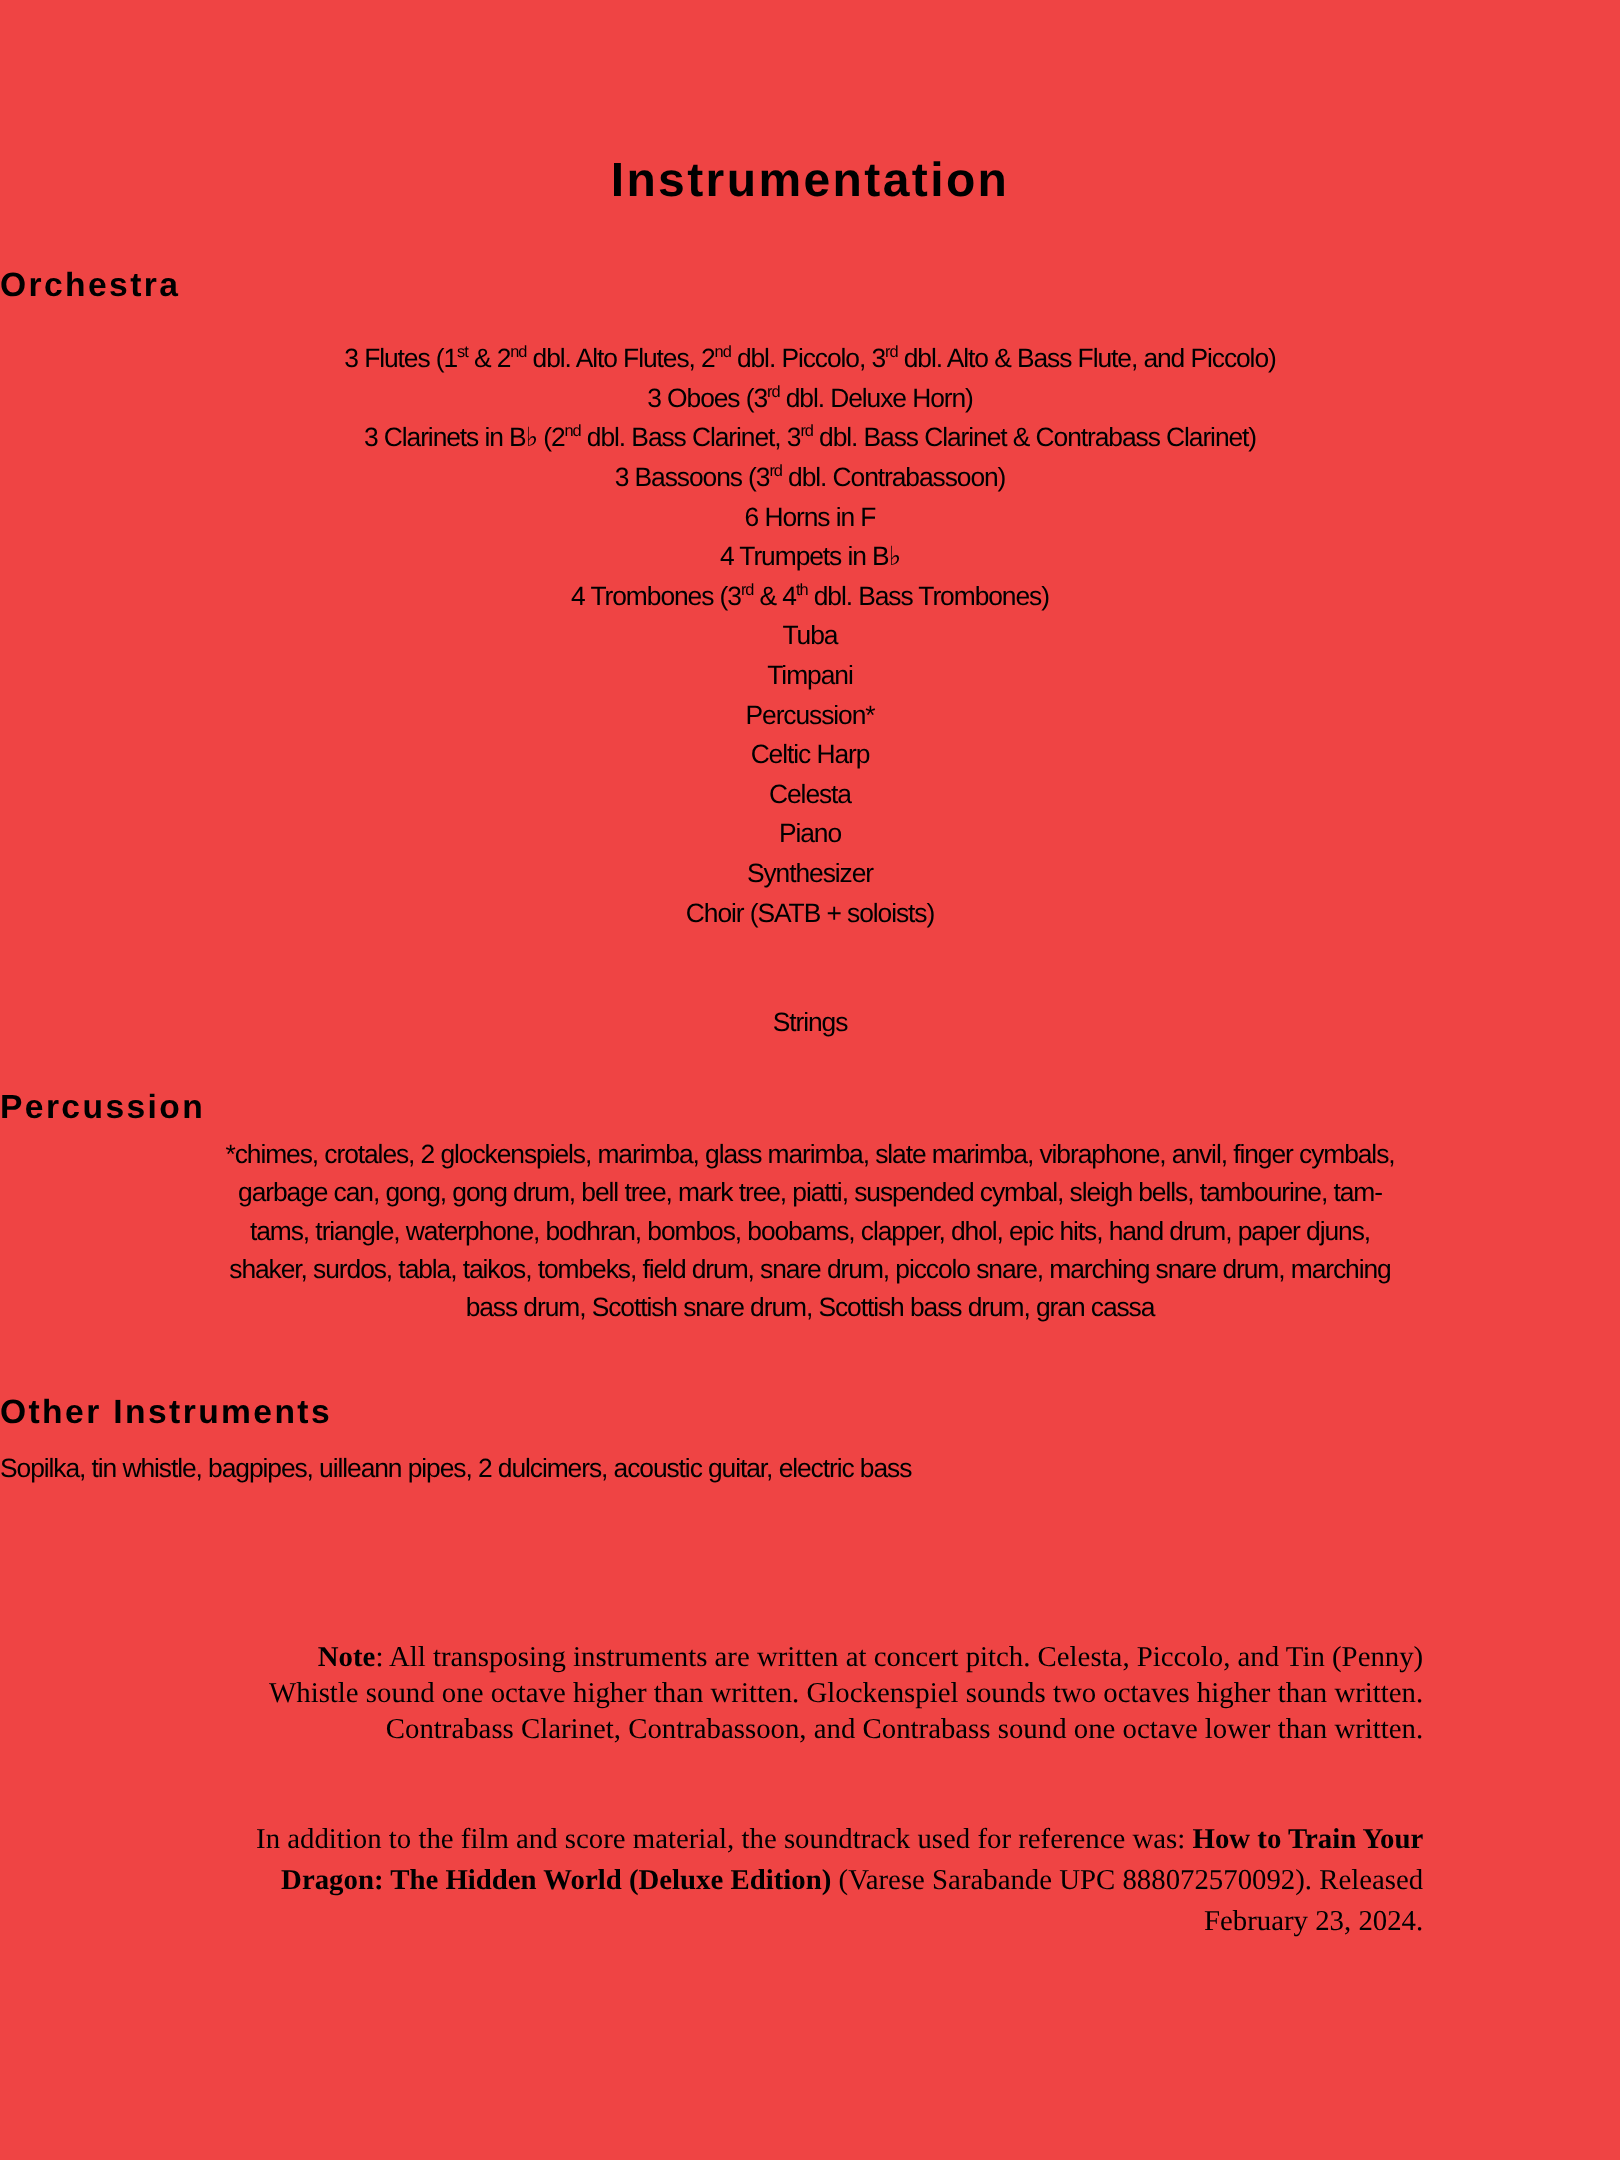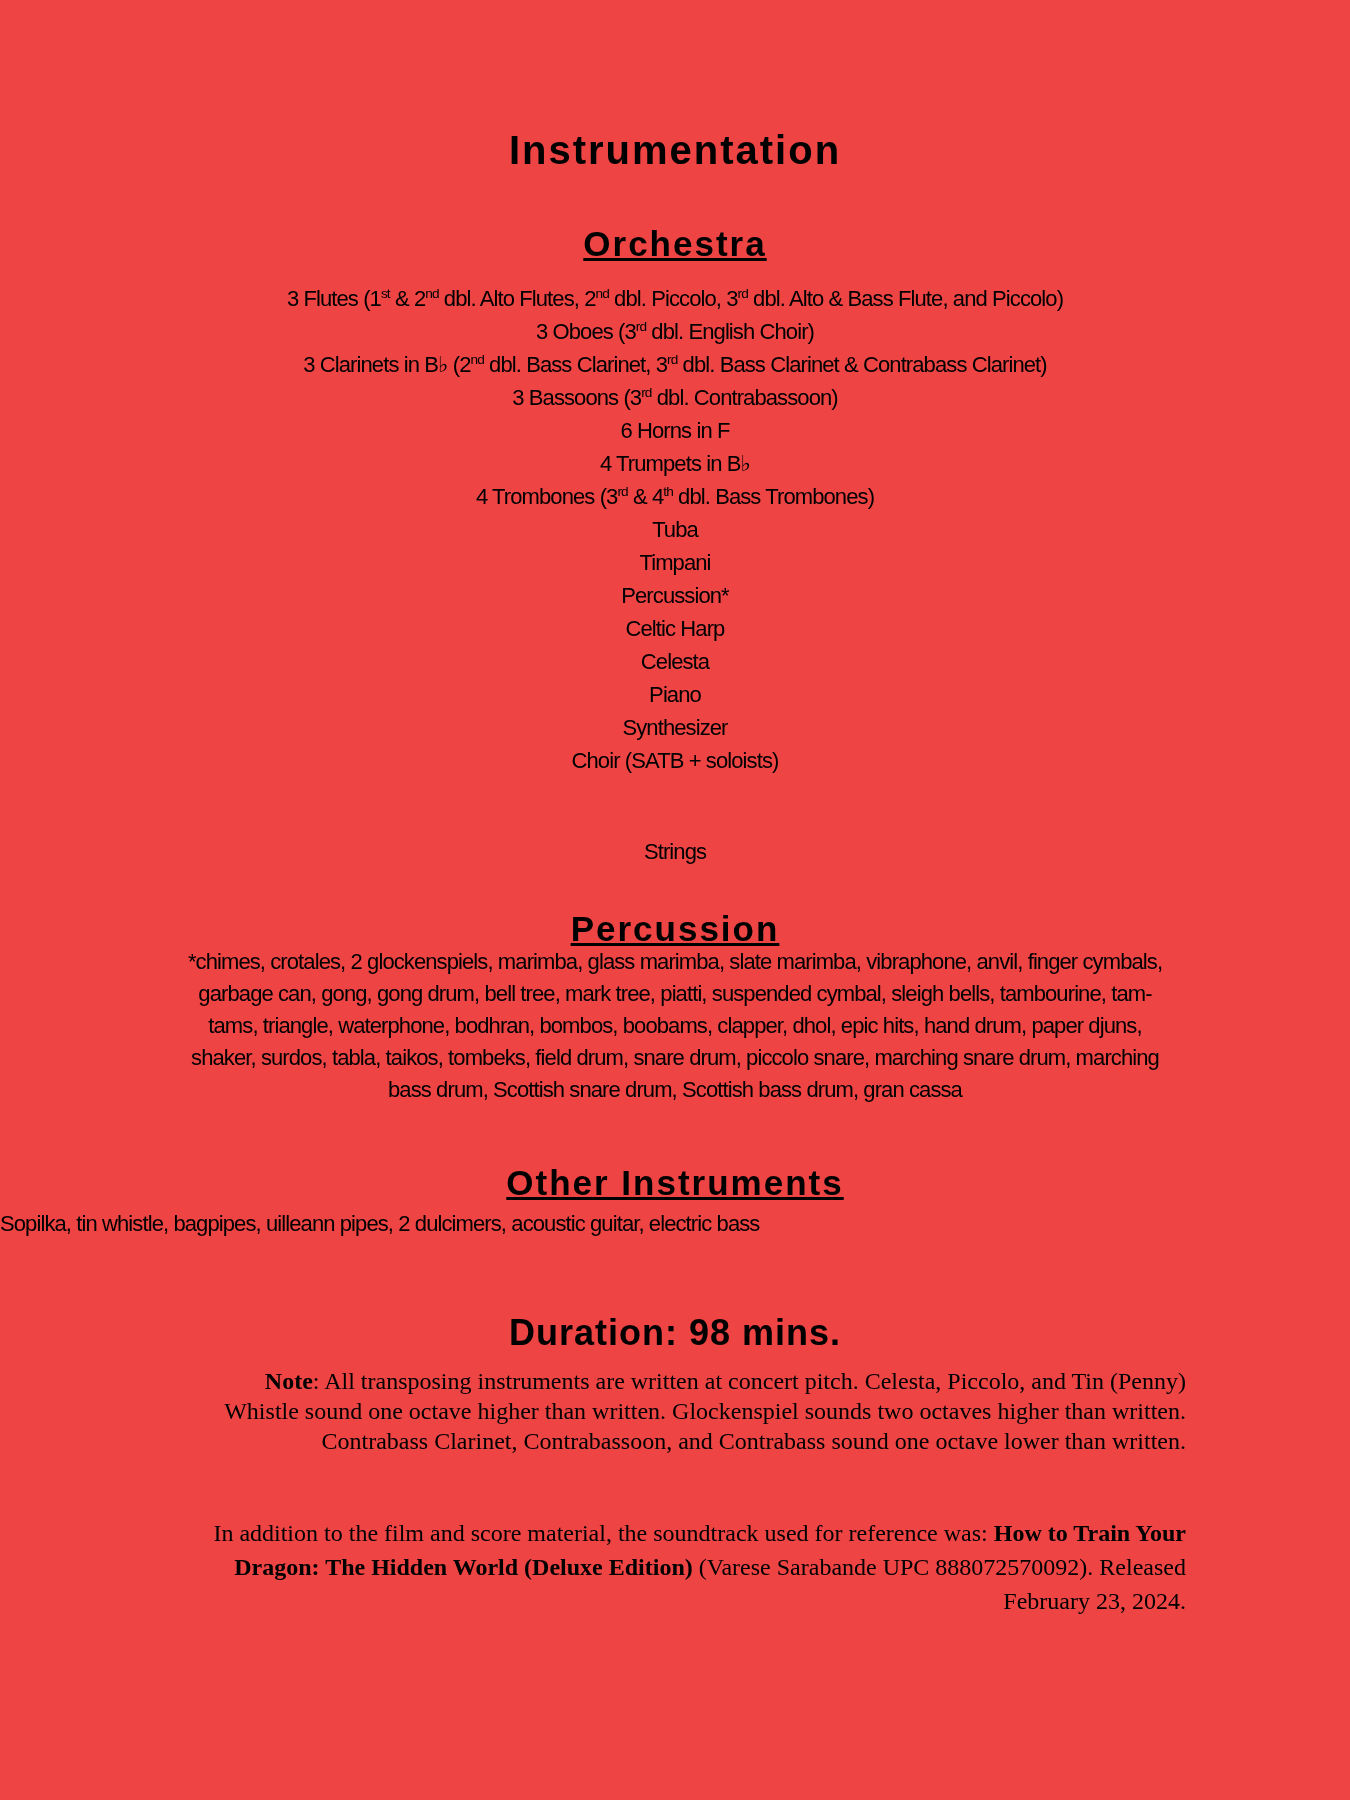--- a/index.html
+++ b/index.html
@@ -21,27 +21,26 @@
   .doc-title {
     top: 100px;
     text-align: center;
     font-family: "Liberation Sans", sans-serif;
     font-weight: bold;
     font-size: 40px;
     line-height: 46px;
     letter-spacing: 2px;
   }
   .section-heading {
-    text-align: center;
+    text-align: left;
     font-family: "Liberation Sans", sans-serif;
     font-weight: bold;
-    font-size: 35px;
+    font-size: 28px;
     line-height: 32px;
     letter-spacing: 2px;
-    text-decoration: underline;
   }
   .orchestra-heading { top: 199px; }
   .percussion-heading { top: 884px; }
   .other-heading { top: 1138px; }
 
   .condensed {
     font-family: "Liberation Sans", sans-serif;
     font-size: 22px;
     letter-spacing: -0.9px;
   }
@@ -81,21 +80,21 @@
 <body>
 
 <div class="page">
 
   <h1 class="abs doc-title">Instrumentation</h1>
 
   <h2 class="abs section-heading orchestra-heading">Orchestra</h2>
 
   <div class="abs condensed orchestra-list" id="orchestra-list">
       <div class="orch-line"><span>3 Flutes (1</span><sup>st</sup><span> &amp; 2</span><sup>nd</sup><span> dbl. Alto Flutes, 2</span><sup>nd</sup><span> dbl. Piccolo, 3</span><sup>rd</sup><span> dbl. Alto &amp; Bass Flute, and Piccolo)</span></div>
-      <div class="orch-line"><span>3 Oboes (3</span><sup>rd</sup><span> dbl. English Choir)</span></div>
+      <div class="orch-line"><span>3 Oboes (3</span><sup>rd</sup><span> dbl. Deluxe Horn)</span></div>
       <div class="orch-line"><span>3 Clarinets in B♭ (2</span><sup>nd</sup><span> dbl. Bass Clarinet, 3</span><sup>rd</sup><span> dbl. Bass Clarinet &amp; Contrabass Clarinet)</span></div>
       <div class="orch-line"><span>3 Bassoons (3</span><sup>rd</sup><span> dbl. Contrabassoon)</span></div>
       <div class="orch-line"><span>6 Horns in F</span></div>
       <div class="orch-line"><span>4 Trumpets in B♭</span></div>
       <div class="orch-line"><span>4 Trombones (3</span><sup>rd</sup><span> &amp; 4</span><sup>th</sup><span> dbl. Bass Trombones)</span></div>
       <div class="orch-line"><span>Tuba</span></div>
       <div class="orch-line"><span>Timpani</span></div>
       <div class="orch-line"><span>Percussion*</span></div>
       <div class="orch-line"><span>Celtic Harp</span></div>
       <div class="orch-line"><span>Celesta</span></div>
@@ -113,19 +112,18 @@
       <div class="perc-line">garbage can, gong, gong drum, bell tree, mark tree, piatti, suspended cymbal, sleigh bells, tambourine, tam-</div>
       <div class="perc-line">tams, triangle, waterphone, bodhran, bombos, boobams, clapper, dhol, epic hits, hand drum, paper djuns,</div>
       <div class="perc-line">shaker, surdos, tabla, taikos, tombeks, field drum, snare drum, piccolo snare, marching snare drum, marching</div>
       <div class="perc-line">bass drum, Scottish snare drum, Scottish bass drum, gran cassa</div>
     </div>
 
   <h2 class="abs section-heading other-heading">Other Instruments</h2>
 
   <div class="abs condensed other-line">Sopilka, tin whistle, bagpipes, uilleann pipes, 2 dulcimers, acoustic guitar, electric bass</div>
 
-  <h2 class="abs duration-heading">Duration: 98 mins.</h2>
 
   <p class="abs serif-para note-para" id="note-para"><b>Note</b><span>: All transposing instruments are written at concert pitch. Celesta, Piccolo, and Tin (Penny) Whistle sound one octave higher than written. Glockenspiel sounds two octaves higher than written. Contrabass Clarinet, Contrabassoon, and Contrabass sound one octave lower than written.</span></p>
 
   <p class="abs serif-para ref-para" id="ref-para"><span>In addition to the film and score material, the soundtrack used for reference was: </span><b>How to Train Your Dragon: The Hidden World (Deluxe Edition)</b><span> (Varese Sarabande UPC 888072570092). Released February 23, 2024.</span></p>
 
 </div>
 
 </body></html>

